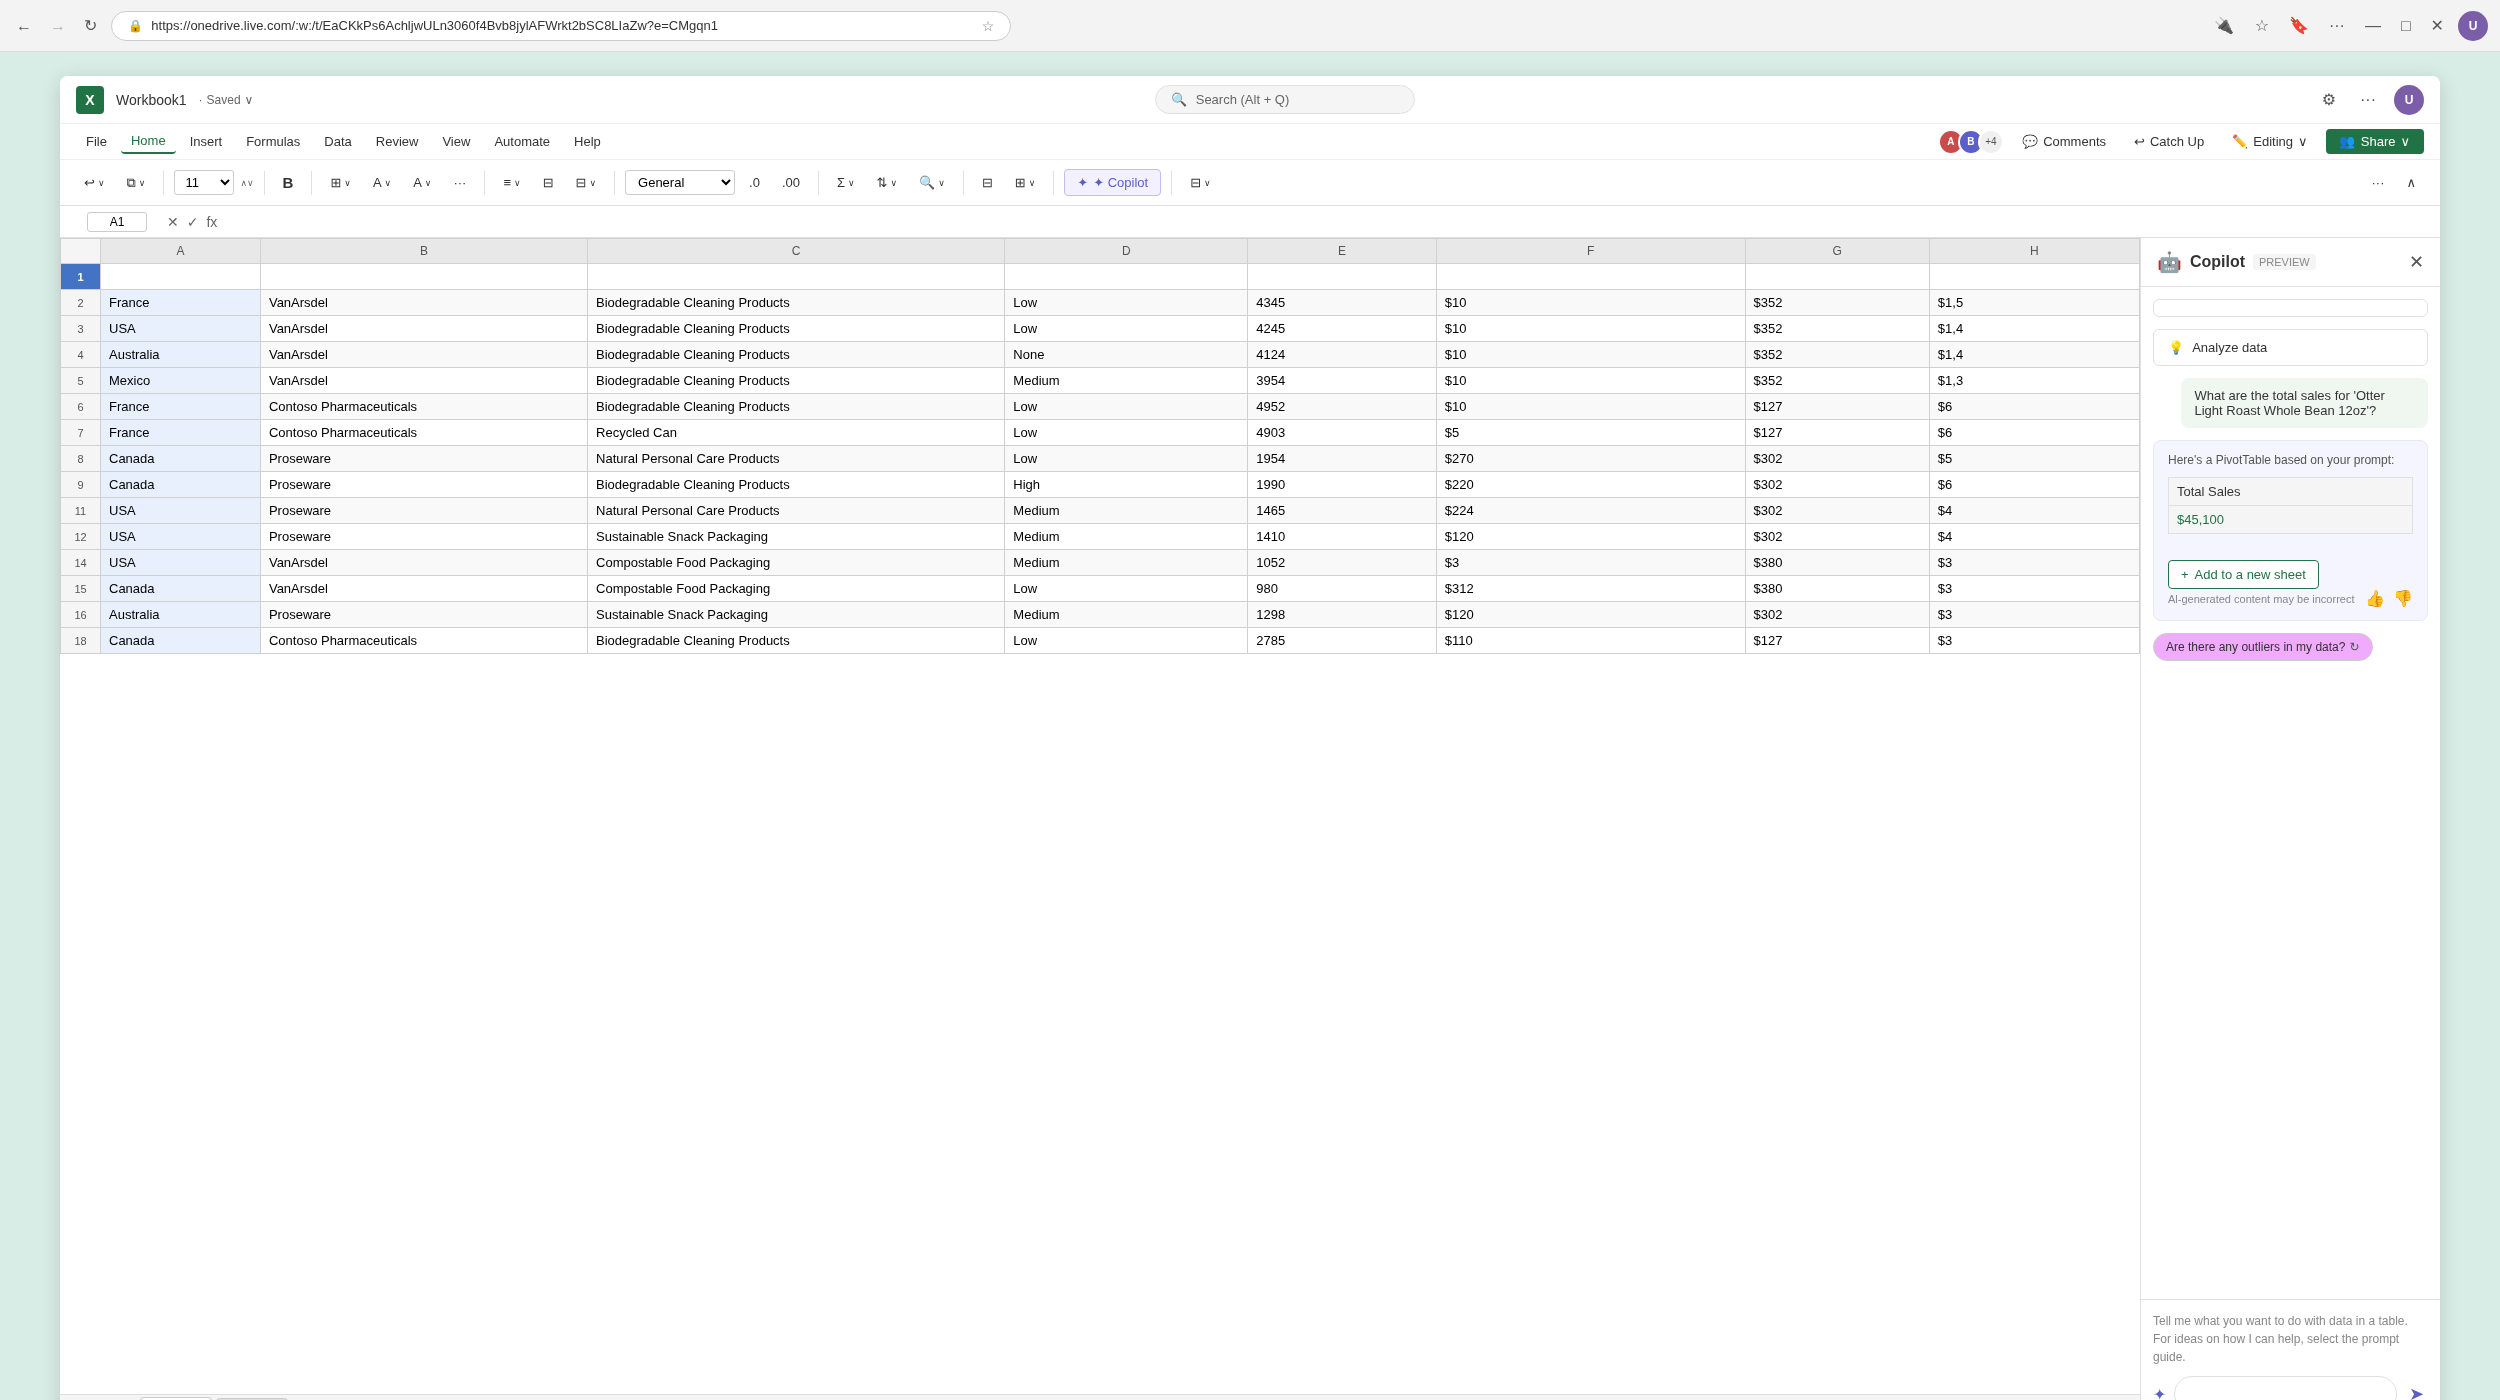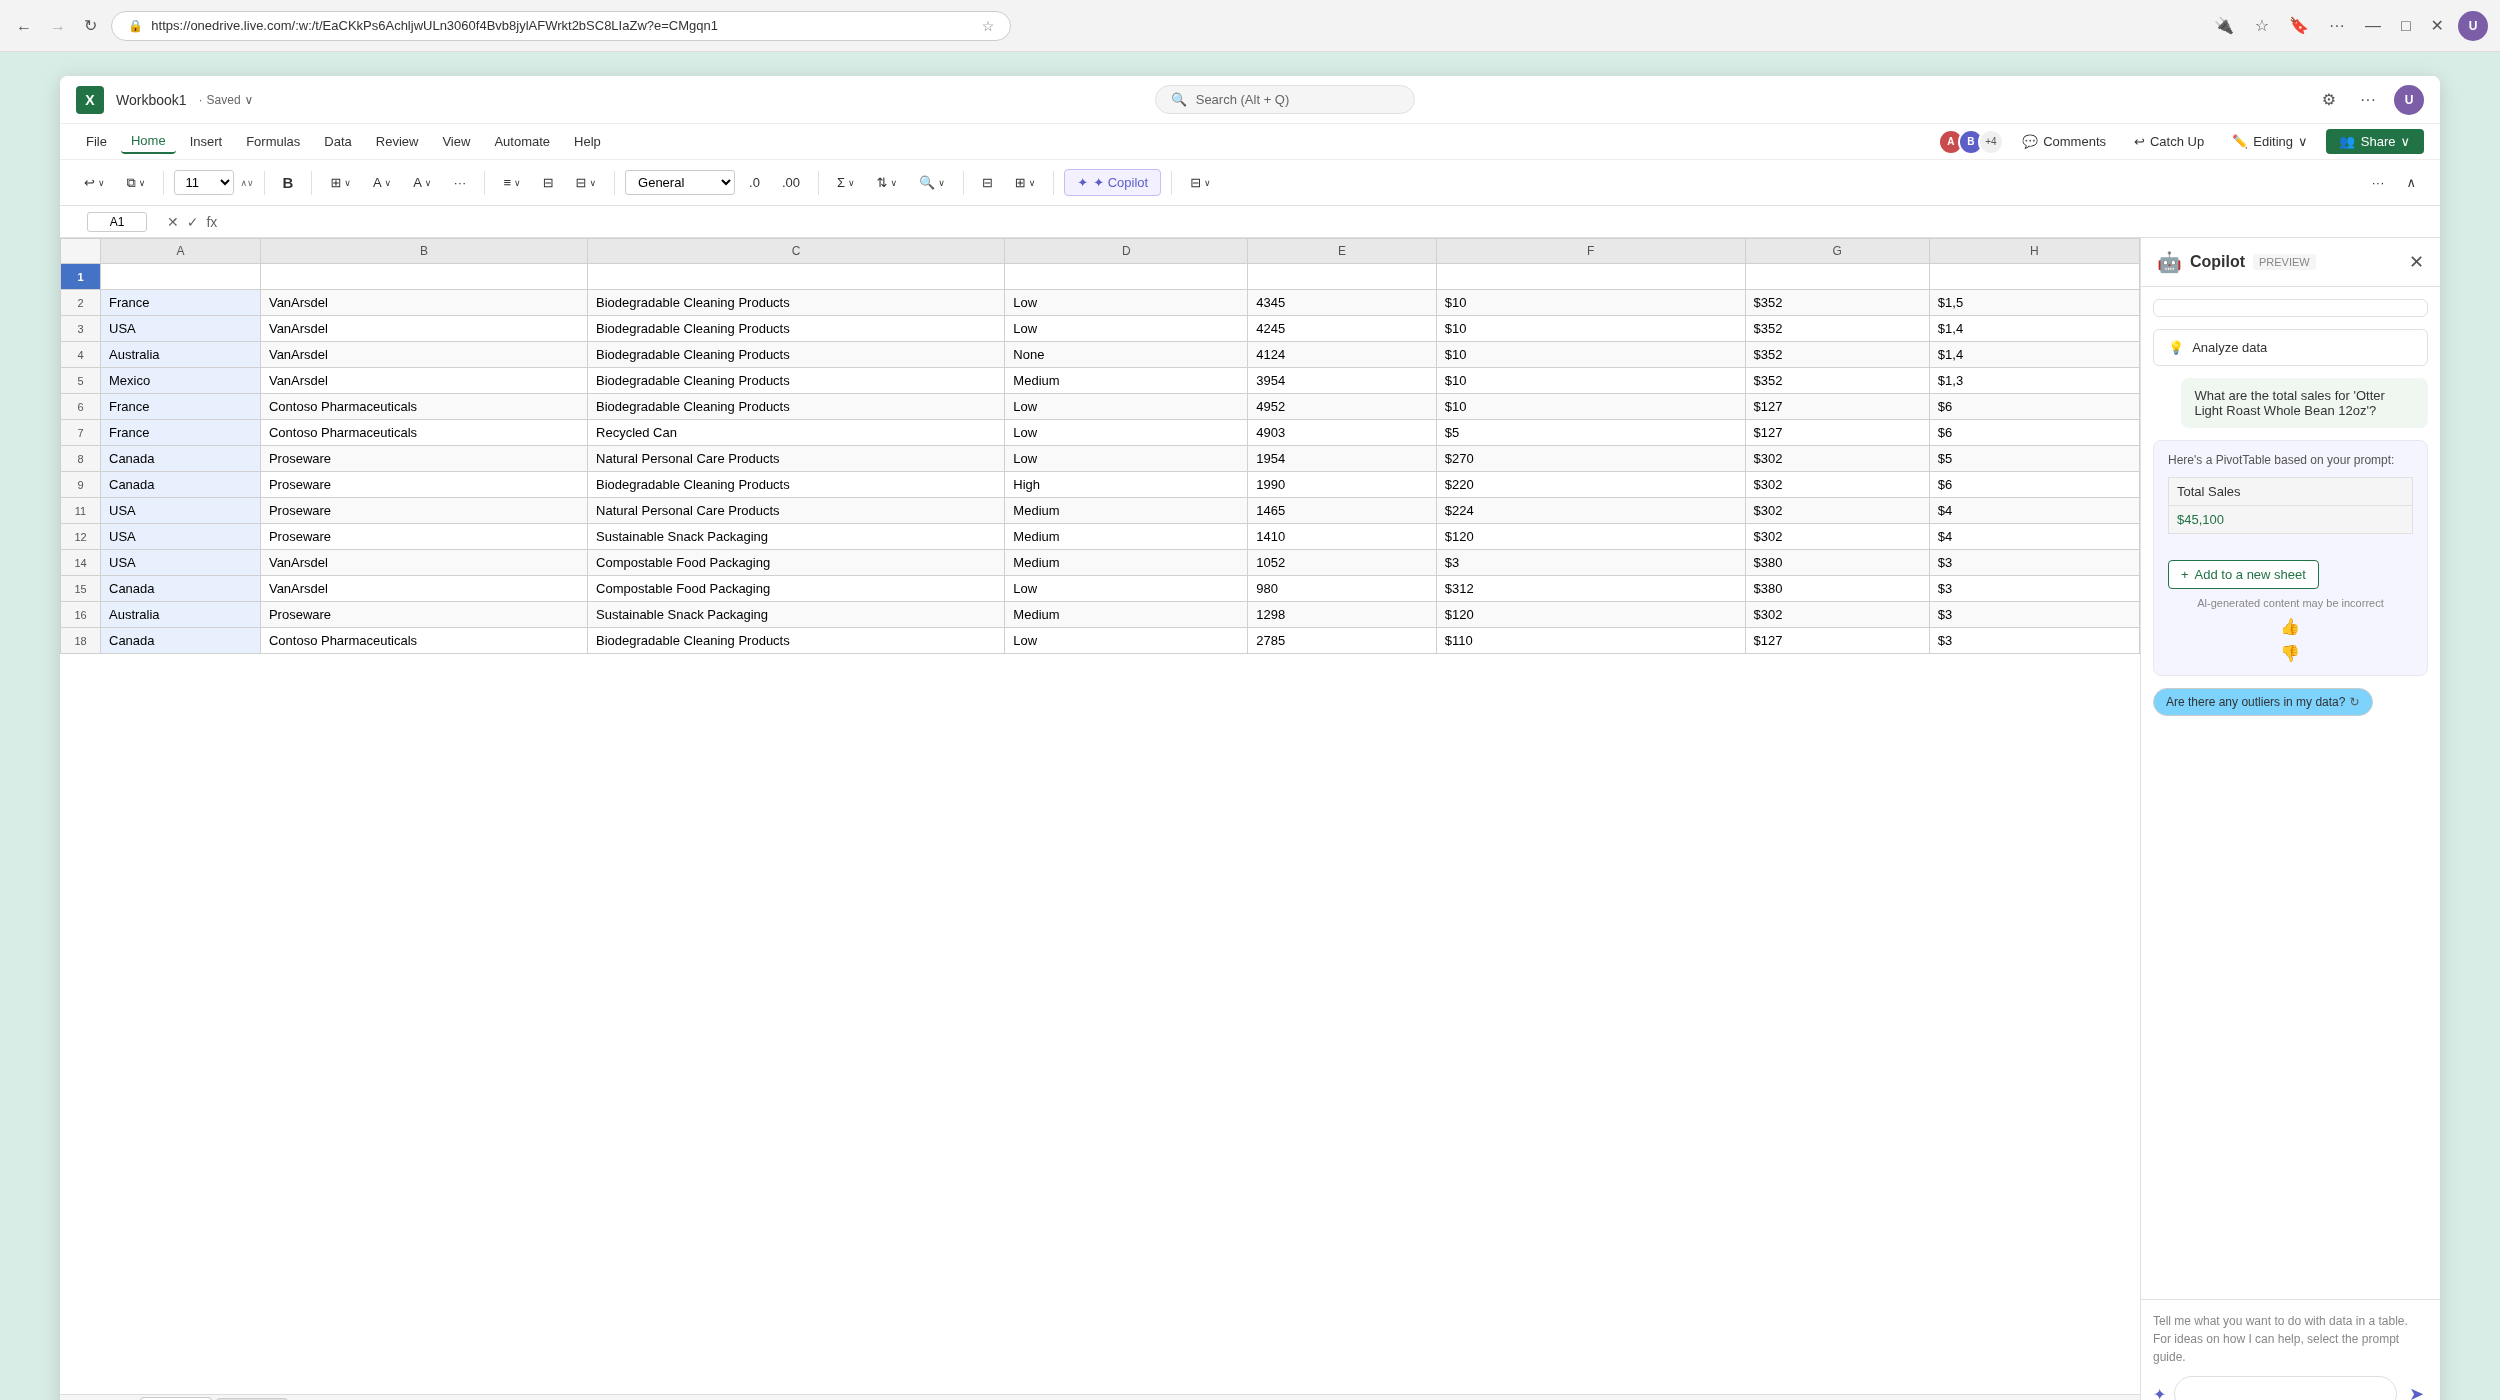--- a/index.html
+++ b/index.html
@@ -347,36 +347,35 @@
       background: white;
       color: #217346;
       font-size: 13px;
       margin-top: 8px;
     }
 
     .feedback-row {
       display: flex;
       align-items: center;
       gap: 8px;
-      margin-top: 8px;
-      flex-direction: column;
+      margin-top: 0;
     }
     .feedback-text { font-size: 11px; color: #888; flex: 1; }
     .feedback-btn { background: none; border: none; cursor: pointer; color: #888; font-size: 16px; }
 
     .suggestion-chip {
       display: inline-flex;
       align-items: flex-start;
       padding: 6px 12px;
       border: 1px solid #ccc;
       border-radius: 16px;
       font-size: 12px;
       color: #333;
       cursor: pointer;
-      background: #7dd3fc;
+      background: #f0abfc;
     }
     .refresh-icon { font-size: 12px; color: #555; margin-left: 4px; }
 
     .copilot-input-area {
       border-top: 1px solid #e0e0e0;
       padding: 12px;
     }
     .copilot-input-text {
       font-size: 12px;
       color: #888;

